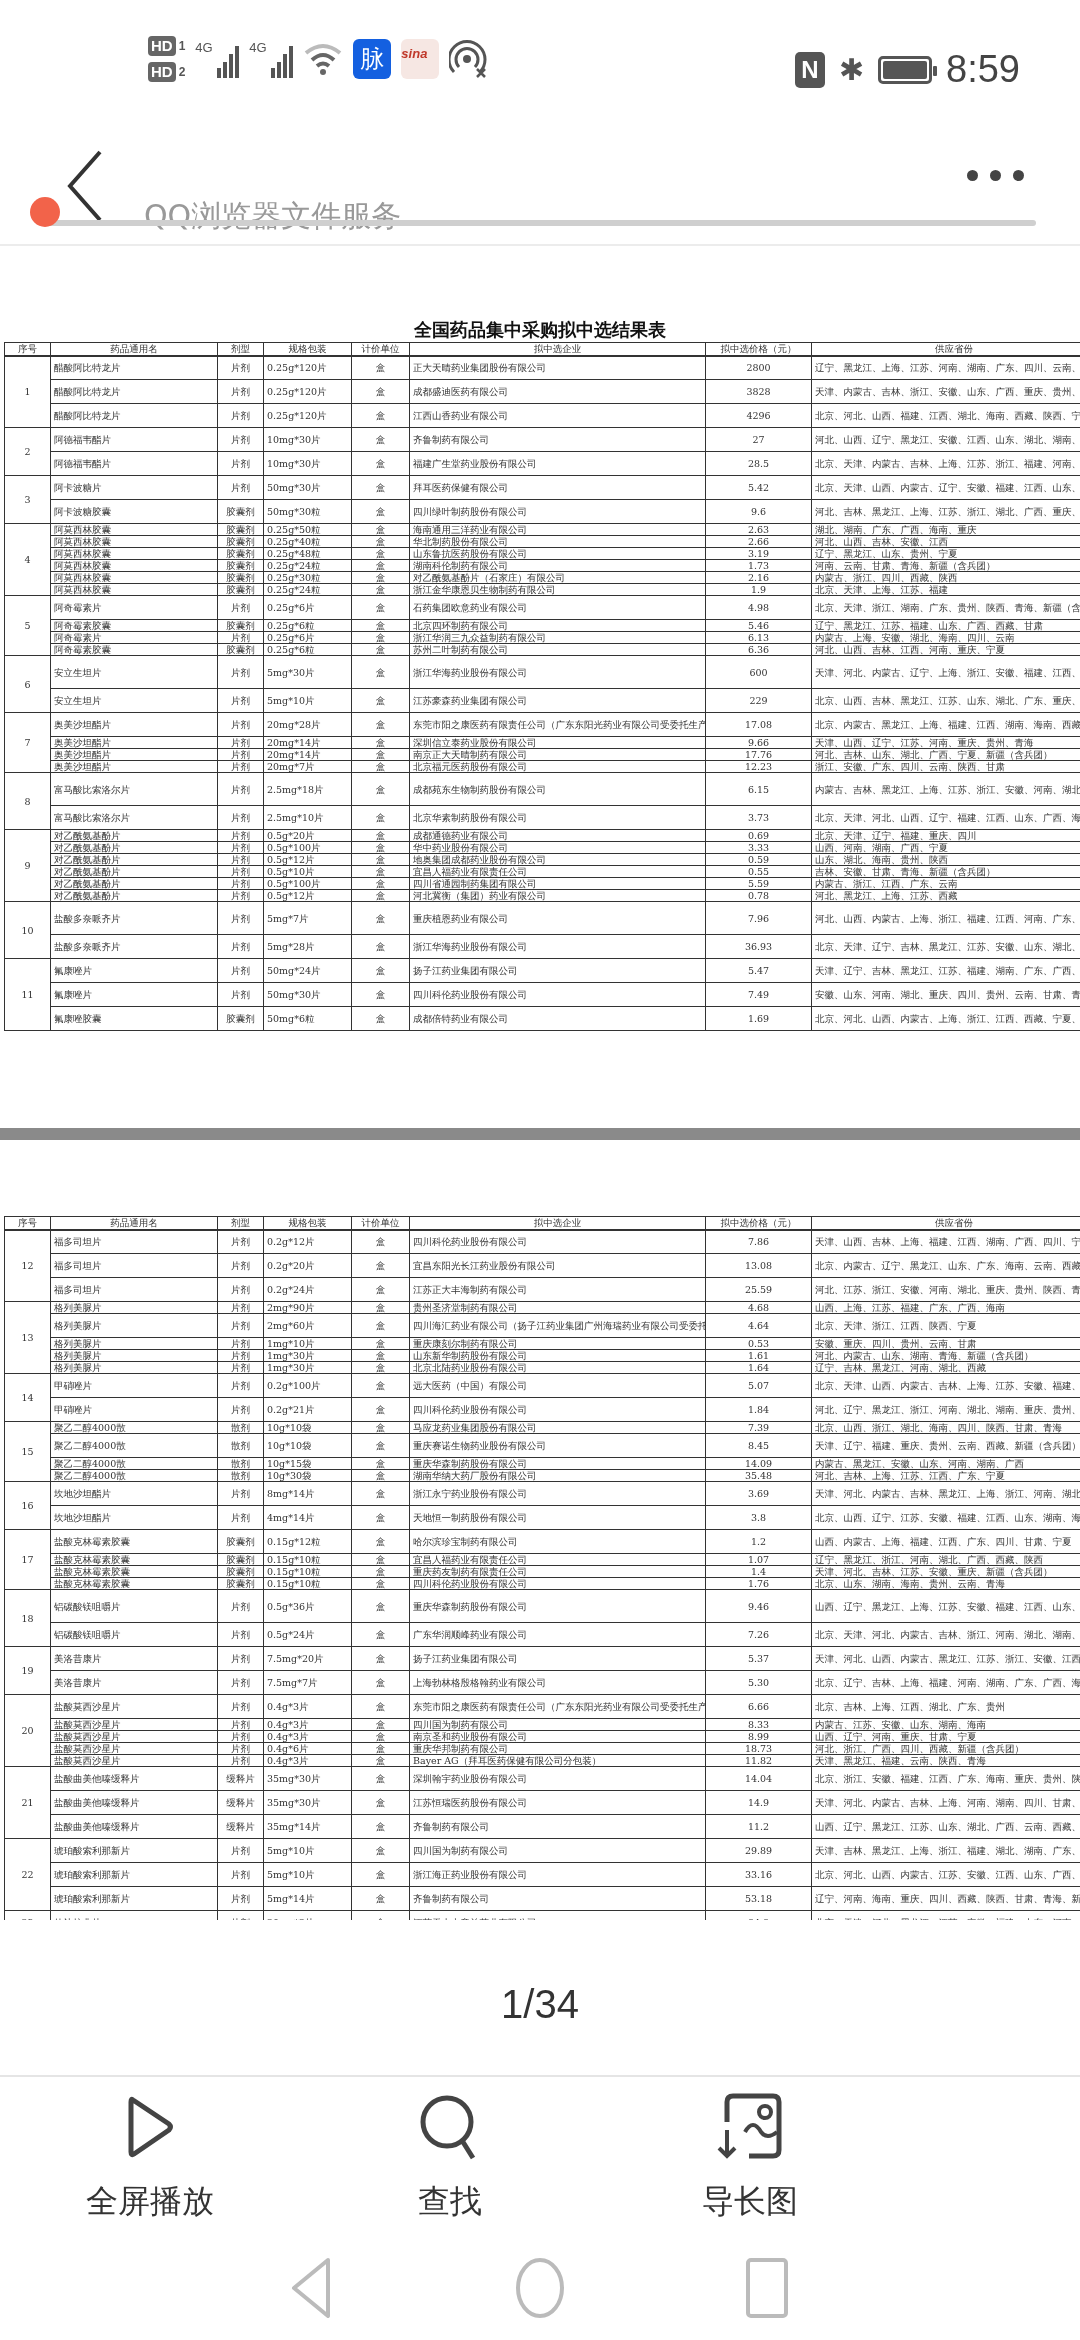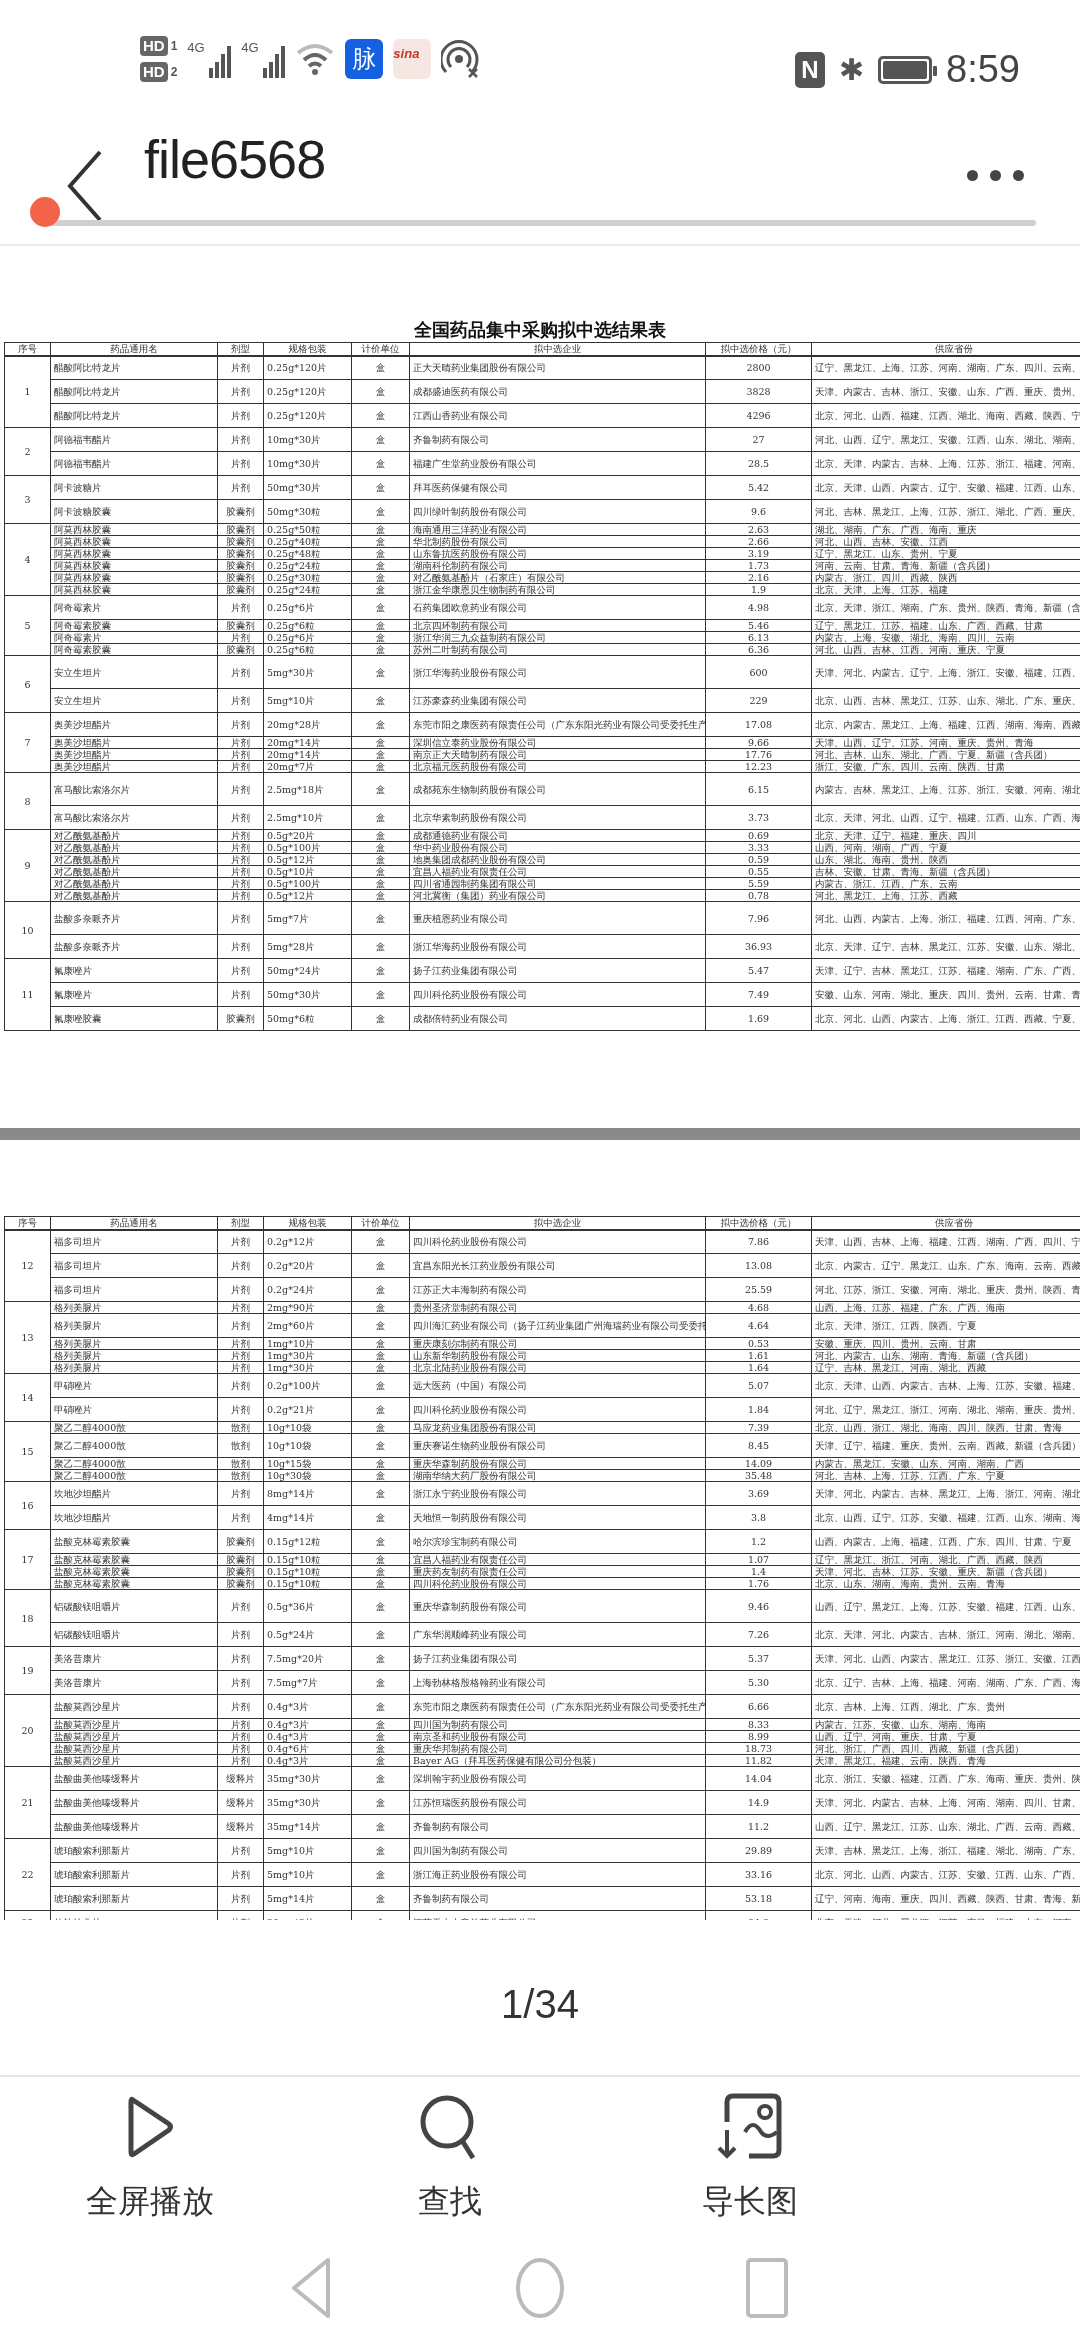--- a/index.html
+++ b/index.html
@@ -1,21 +1,21 @@
 <!DOCTYPE html>
 <html><head>
 <meta charset="utf-8">
 <style>
   * { box-sizing: border-box; margin: 0; padding: 0; }
   html, body { width: 1080px; height: 2340px; overflow: hidden; background: #fff; }
   body { font-family: "DejaVu Sans", "Liberation Sans", sans-serif; color: #222; position: relative; }
 
   
   .statusbar { position: absolute; left: 0; top: 0; width: 1080px; height: 110px; }
-  .sb-left { position: absolute; left: 140px; top: 36px; display: flex; align-items: center; gap: 10px; }
+  .sb-left { position: absolute; left: 148px; top: 36px; display: flex; align-items: center; gap: 10px; }
   .hd-stack { display: flex; flex-direction: column; gap: 6px; }
   .hd { font: bold 17px "Liberation Sans", sans-serif; color: #555; display: flex; align-items: center; gap: 3px; }
   .hd .box { background: #666; color: #fff; border-radius: 4px; padding: 0 3px; font-size: 15px; line-height: 20px; }
   .hd .sub { font-size: 12px; color: #555; }
   .sig { display: flex; align-items: flex-end; gap: 2px; height: 38px; position: relative; padding-left: 22px; }
   .sig .lbl { position: absolute; left: 0; top: 0; font: 13px "Liberation Sans", sans-serif; color: #555; }
   .sig i { display: block; width: 4px; background: #555; }
   .wifi { width: 40px; height: 36px; position: relative; }
   .app-badge { width: 38px; height: 40px; background: #1460e0; color: #fff; font-size: 24px; text-align: center; line-height: 40px; border-radius: 6px; }
   .sina { width: 38px; height: 40px; background: #f6e7e3; color: #c0392b; font: italic bold 13px "Liberation Sans", sans-serif; text-align: left; line-height: 30px; border-radius: 6px; }
@@ -114,21 +114,21 @@
         <div class="fill"></div>
       </div>
     <div class="clock">8:59</div>
   </div>
 </div>
 
 <div class="header">
   <svg class="back" viewBox="0 0 46 80">
     <path d="M38 6 L8 40 L38 74" stroke="#333" stroke-width="4" fill="none"></path>
   </svg>
-  <div class="title">file6568</div>
+  <div class="subtitle">QQ浏览器文件服务</div>
   <div class="more">
       <i></i>
       <i></i>
       <i></i>
     </div>
 </div>
 
 <div class="viewer">
   <div class="page" style="top:70px;">
     <div class="doc-title">全国药品集中采购拟中选结果表</div>

